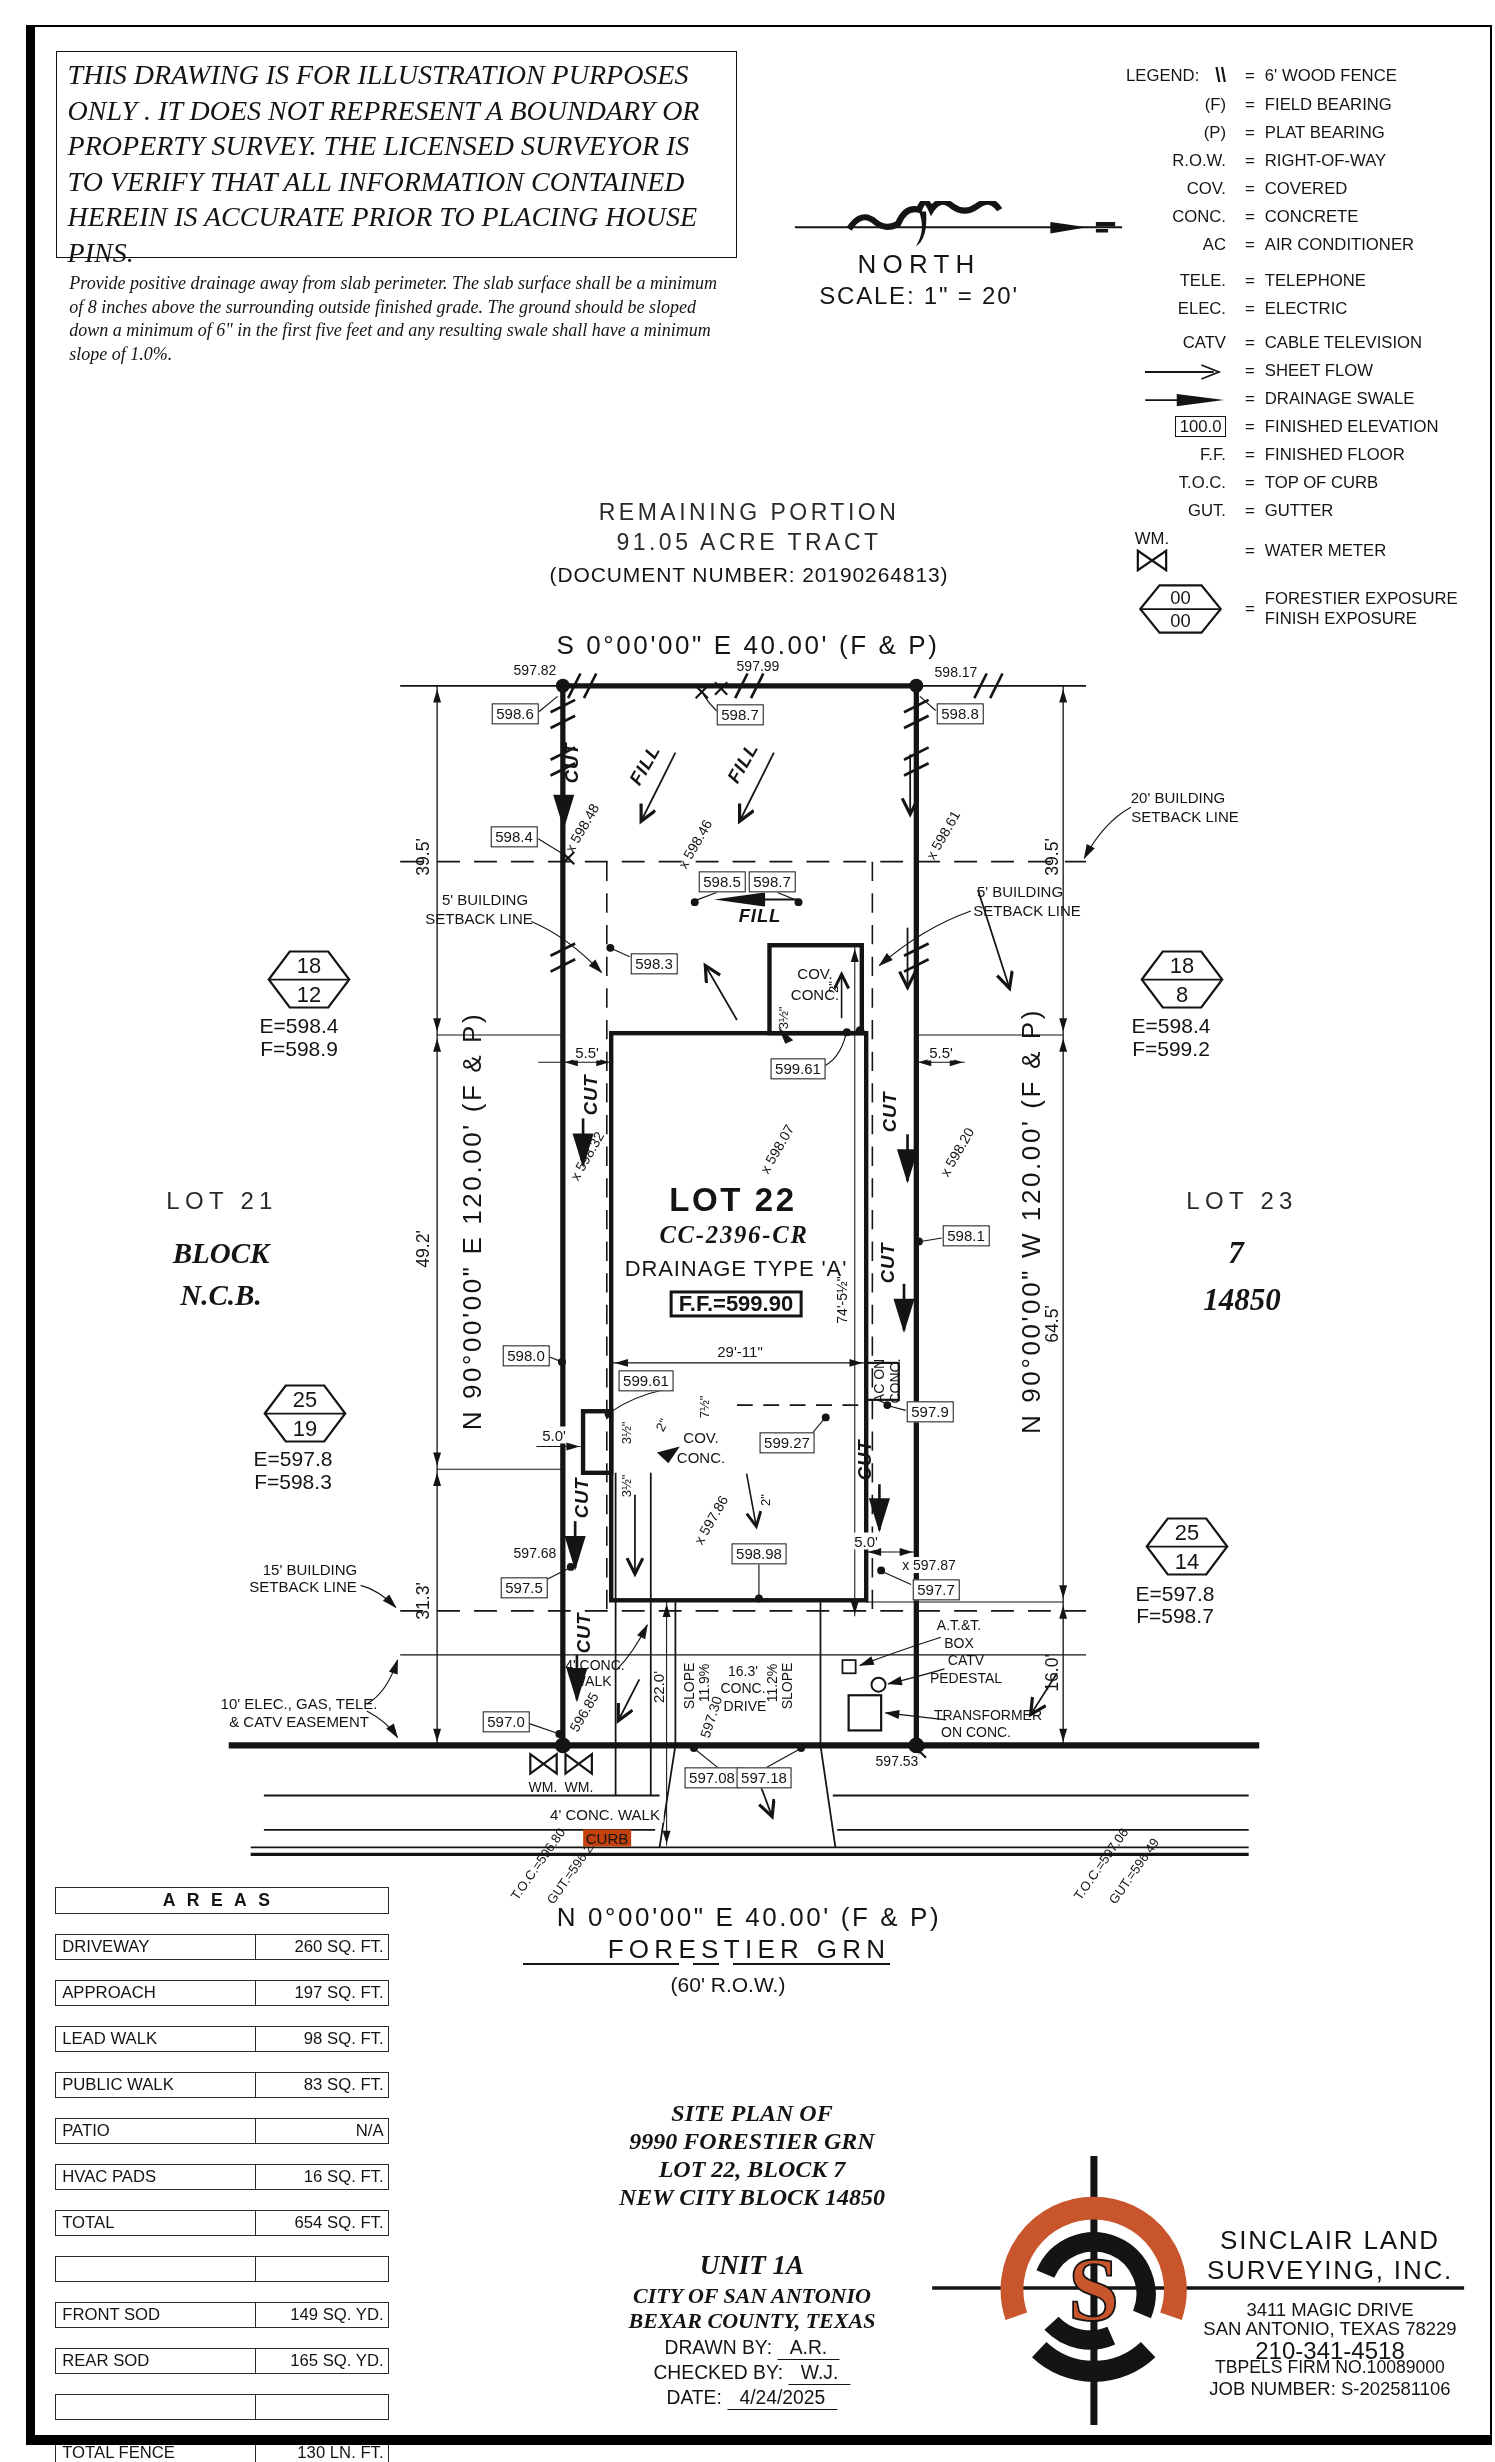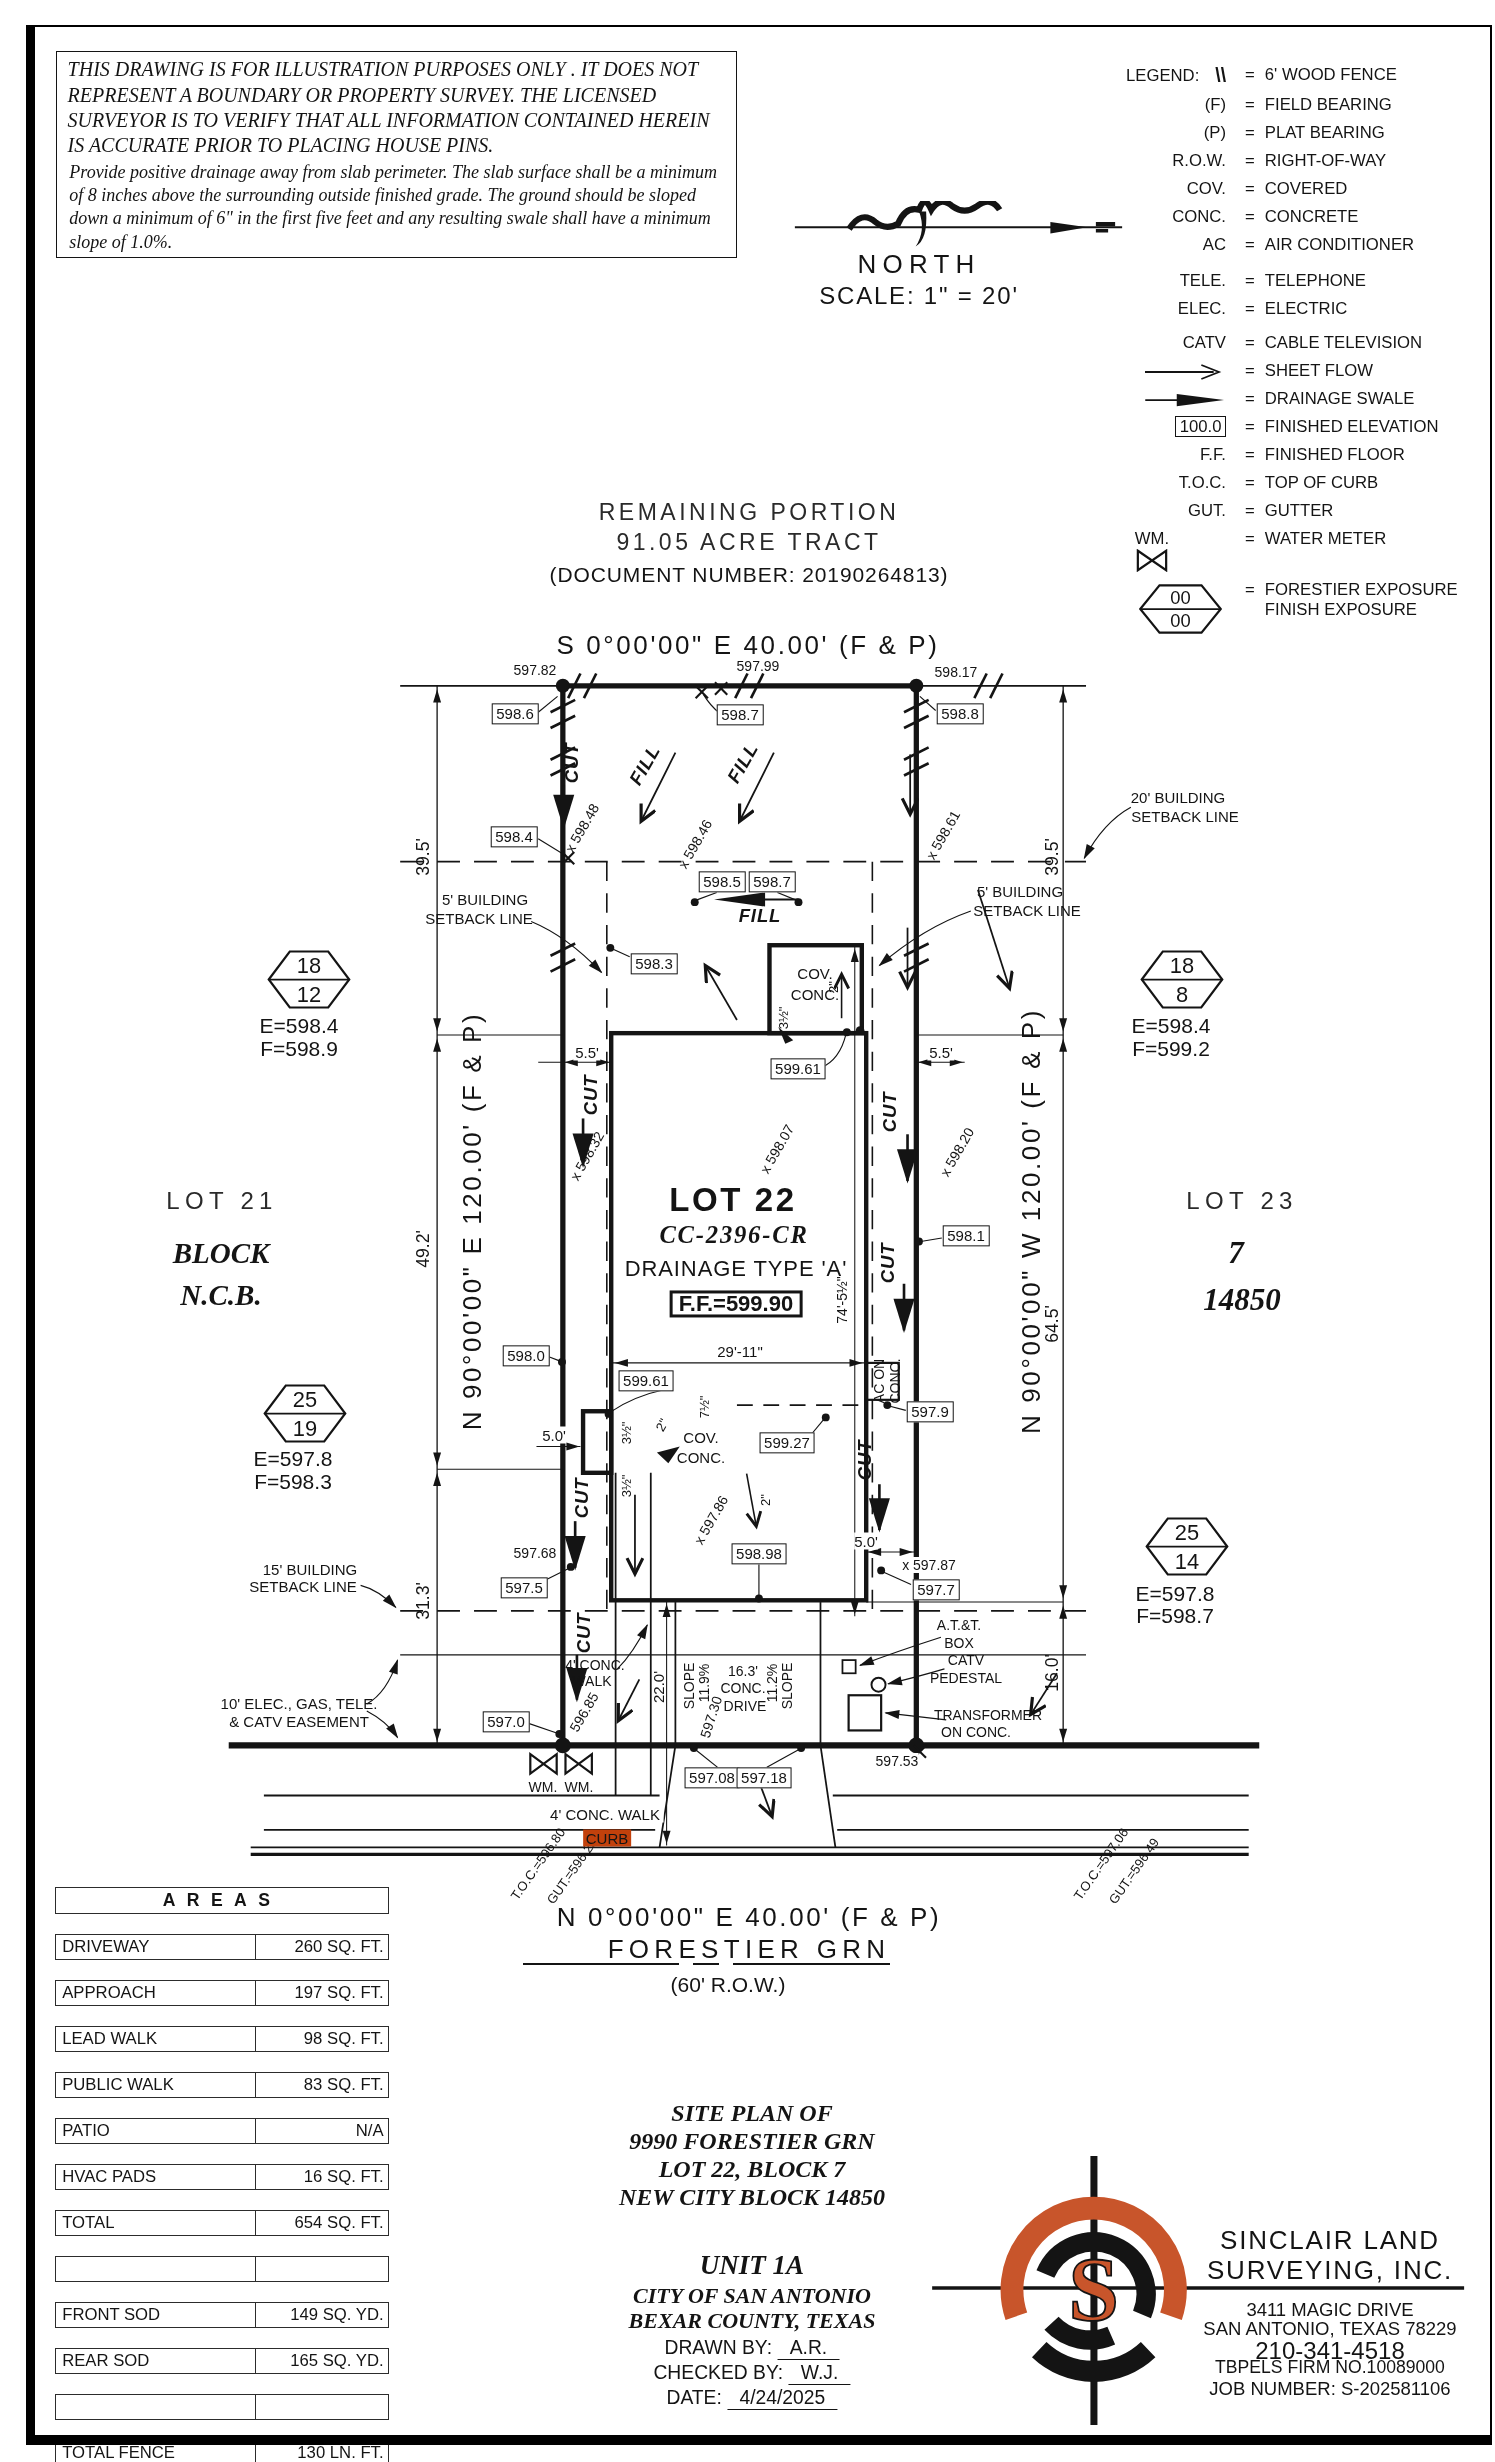--- a/index.html
+++ b/index.html
@@ -15,25 +15,25 @@
   .r60{transform:translate(-50%,-50%) rotate(-60deg);}
   .r55{transform:translate(-50%,-50%) rotate(-55deg);}
   .r70{transform:translate(-50%,-50%) rotate(-72deg);}
   .s15{font-size:13px;} .s16{font-size:14px;} .s17{font-size:15px;} .s20{font-size:17.6px;}
   .s24{font-size:21px;} .s26{font-size:23px;} .s30{font-size:26px;}
   .ebox{position:absolute;z-index:2;transform:translate(-50%,-50%);border:1.8px solid #141414;
         background:#fff;font-size:15px;padding:0 3.5px;line-height:19.3px;white-space:nowrap;}
   .cut{font-weight:bold;font-style:italic;font-size:18.5px;letter-spacing:0.9px;}
   .serifi{font-family:"Liberation Serif",serif;font-style:italic;font-weight:bold;}
   .lotname{letter-spacing:5.3px;font-size:24px;color:#2a2a2a;}
-  .disc1{font-family:"Liberation Serif",serif;font-style:italic;font-size:20px;line-height:1.27;}
+  .disc1{font-family:"Liberation Serif",serif;font-style:italic;font-size:28px;line-height:1.27;}
   .disc2{font-family:"Liberation Serif",serif;font-style:italic;font-size:18px;line-height:1.3;}
   
   #legend{position:absolute;left:1078px;top:65px;width:394px;z-index:2;}
-  .lrow{display:flex;align-items:flex-start;margin-bottom:8px;font-size:16.7px;}
+  .lrow{display:flex;align-items:center;margin-bottom:8px;font-size:16.7px;}
   .lsym{width:148px;text-align:right;padding-right:8.8px;flex:none;}
   .leq{width:30px;text-align:center;flex:none;}
   .llab{flex:1;}
   .lbox{border:1.8px solid #141414;padding:0 3.5px;}
   
   #areas{position:absolute;left:55px;top:1887px;width:334px;z-index:2;}
   .arow{display:flex;border:1.8px solid #2c2c2c;height:24px;margin-top:20px;font-size:16.7px;align-items:center;}
   .alab{flex:1;padding-left:6.2px;border-right:1.8px solid #2c2c2c;height:100%;display:flex;align-items:center;}
   .aval{width:128px;text-align:right;padding-right:4.4px;flex:none;}
   .atitle{border:1.8px solid #2c2c2c;height:24.6px;text-align:center;font-weight:bold;

